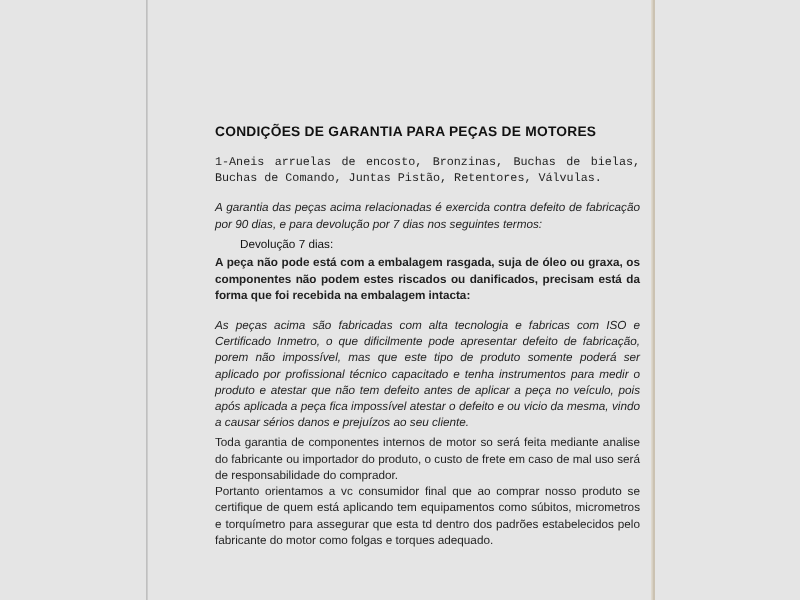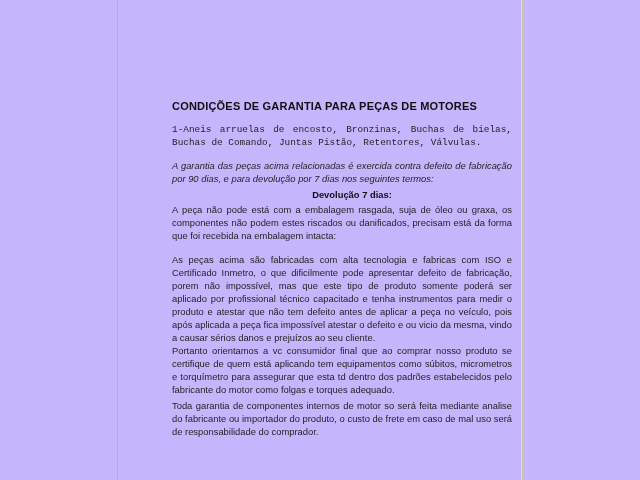--- a/index.html
+++ b/index.html
@@ -4,21 +4,21 @@
 <style>
   html, body {
     margin: 0;
     padding: 0;
     background: #ffffff;
   }
   .canvas {
     position: relative;
     width: 640px;
     height: 480px;
-    background: #c4b5fd;
+    background: #e5e5e5;
     overflow: hidden;
     font-family: "Liberation Sans", sans-serif;
   }
   .edge {
     position: absolute;
     top: 0;
     height: 480px;
   }
   .edge-left {
     left: 117px;
@@ -50,30 +50,30 @@
     text-align: left;
     white-space: nowrap;
     color: #111111;
   }
   .para { margin: 0; }
   .p-intro    { margin-top: 10px; font-family: Liberation Mono, monospace; }
   .p-terms    { margin-top: 10px; font-style: italic; }
   .h-sub {
     margin: 0;
     font-size: 9.4px;
-    font-weight: bold;
+    font-weight: normal;
     line-height: 13px;
-    text-align: center;
+    text-align: left;
     color: #111111;
     padding-left: 20px;
   }
   .h-devolucao { margin-top: 3px; }
-  .p-devolucao { margin-top: 2px; }
+  .p-devolucao { margin-top: 2px; font-weight: bold; }
   .h-garantia  { margin-top: 4px; }
-  .p-garantia  { margin-top: 11px; }
+  .p-garantia  { margin-top: 11px; font-style: italic; }
   .p-advice    { margin-top: 0; }
   .p-final     { margin-top: 3px; }
 </style>
 </head>
 <body>
 
 <div class="canvas">
 
   <div class="edge edge-left"></div>
   <div class="edge edge-right"></div>
@@ -86,18 +86,18 @@
 
     <p class="para p-terms">A garantia das peças acima relacionadas é exercida contra defeito de fabricação por 90 dias, e para devolução por 7 dias nos seguintes termos:</p>
 
     <h2 class="h-sub h-devolucao">Devolução 7 dias:</h2>
 
     <p class="para p-devolucao">A peça não pode está com a embalagem rasgada, suja de óleo ou graxa, os componentes não podem estes riscados ou danificados, precisam está da forma que foi recebida na embalagem intacta:</p>
 
 
     <p class="para p-garantia">As peças acima são fabricadas com alta tecnologia e fabricas com ISO e Certificado Inmetro, o que dificilmente pode apresentar defeito de fabricação, porem não impossível, mas que este tipo de produto somente poderá ser aplicado por profissional técnico capacitado e tenha instrumentos para medir o produto e atestar que não tem defeito antes de aplicar a peça no veículo, pois após aplicada a peça fica impossível atestar o defeito e ou vicio da mesma, vindo a causar sérios danos e prejuízos ao seu cliente.</p>
 
+    <p class="para p-final">Toda garantia de componentes internos de motor so será feita mediante analise do fabricante ou importador do produto, o custo de frete em caso de mal uso será de responsabilidade do comprador.</p>
+
     <p class="para p-advice">Portanto orientamos a vc consumidor final que ao comprar nosso produto se certifique de quem está aplicando tem equipamentos como súbitos, micrometros e torquímetro para assegurar que esta td dentro dos padrões estabelecidos pelo fabricante do motor como folgas e torques adequado.</p>
-
-    <p class="para p-final">Toda garantia de componentes internos de motor so será feita mediante analise do fabricante ou importador do produto, o custo de frete em caso de mal uso será de responsabilidade do comprador.</p>
 
   </div>
 </div>
 
 </body></html>

